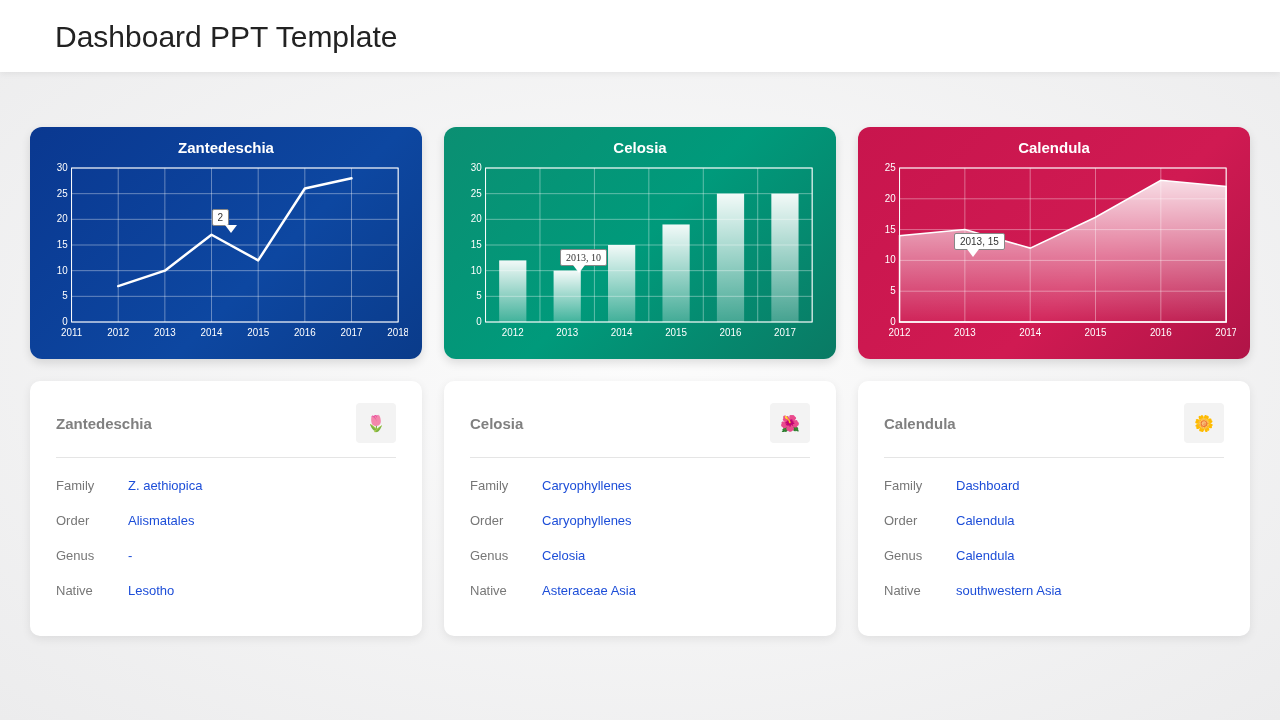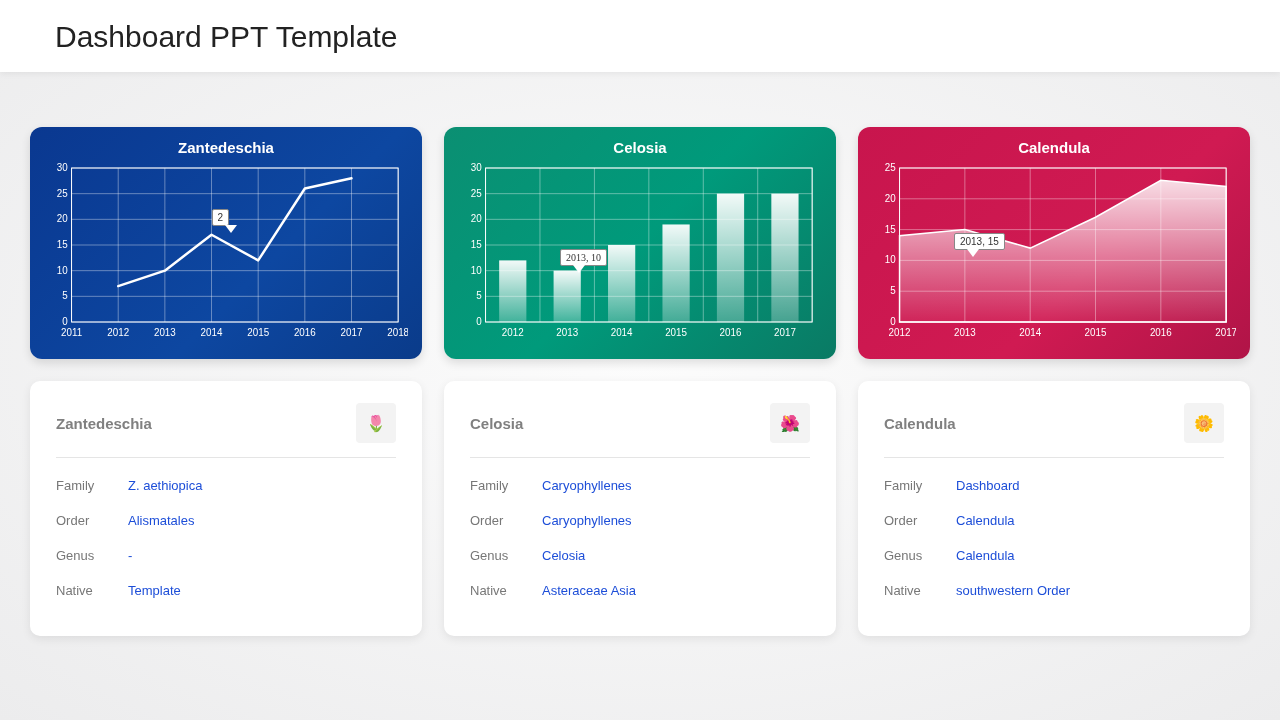--- a/index.html
+++ b/index.html
@@ -269,21 +269,21 @@
     <div class="field-row">
         <div class="field-label">Order</div>
         <div class="field-value">Alismatales</div>
       </div>
     <div class="field-row">
         <div class="field-label">Genus</div>
         <div class="field-value">-</div>
       </div>
     <div class="field-row">
         <div class="field-label">Native</div>
-        <div class="field-value">Template</div>
+        <div class="field-value">Lesotho</div>
       </div>
   </div>
 
   <div class="info-card">
     <div class="info-head">
       <div class="info-title">Celosia</div>
       <div class="thumb">
           <span>🌺</span>
         </div>
     </div>
@@ -319,16 +319,16 @@
     <div class="field-row">
         <div class="field-label">Order</div>
         <div class="field-value">Calendula</div>
       </div>
     <div class="field-row">
         <div class="field-label">Genus</div>
         <div class="field-value">Calendula</div>
       </div>
     <div class="field-row">
         <div class="field-label">Native</div>
-        <div class="field-value">southwestern Order</div>
+        <div class="field-value">southwestern Asia</div>
       </div>
   </div>
 </div>
 
 </body></html>

